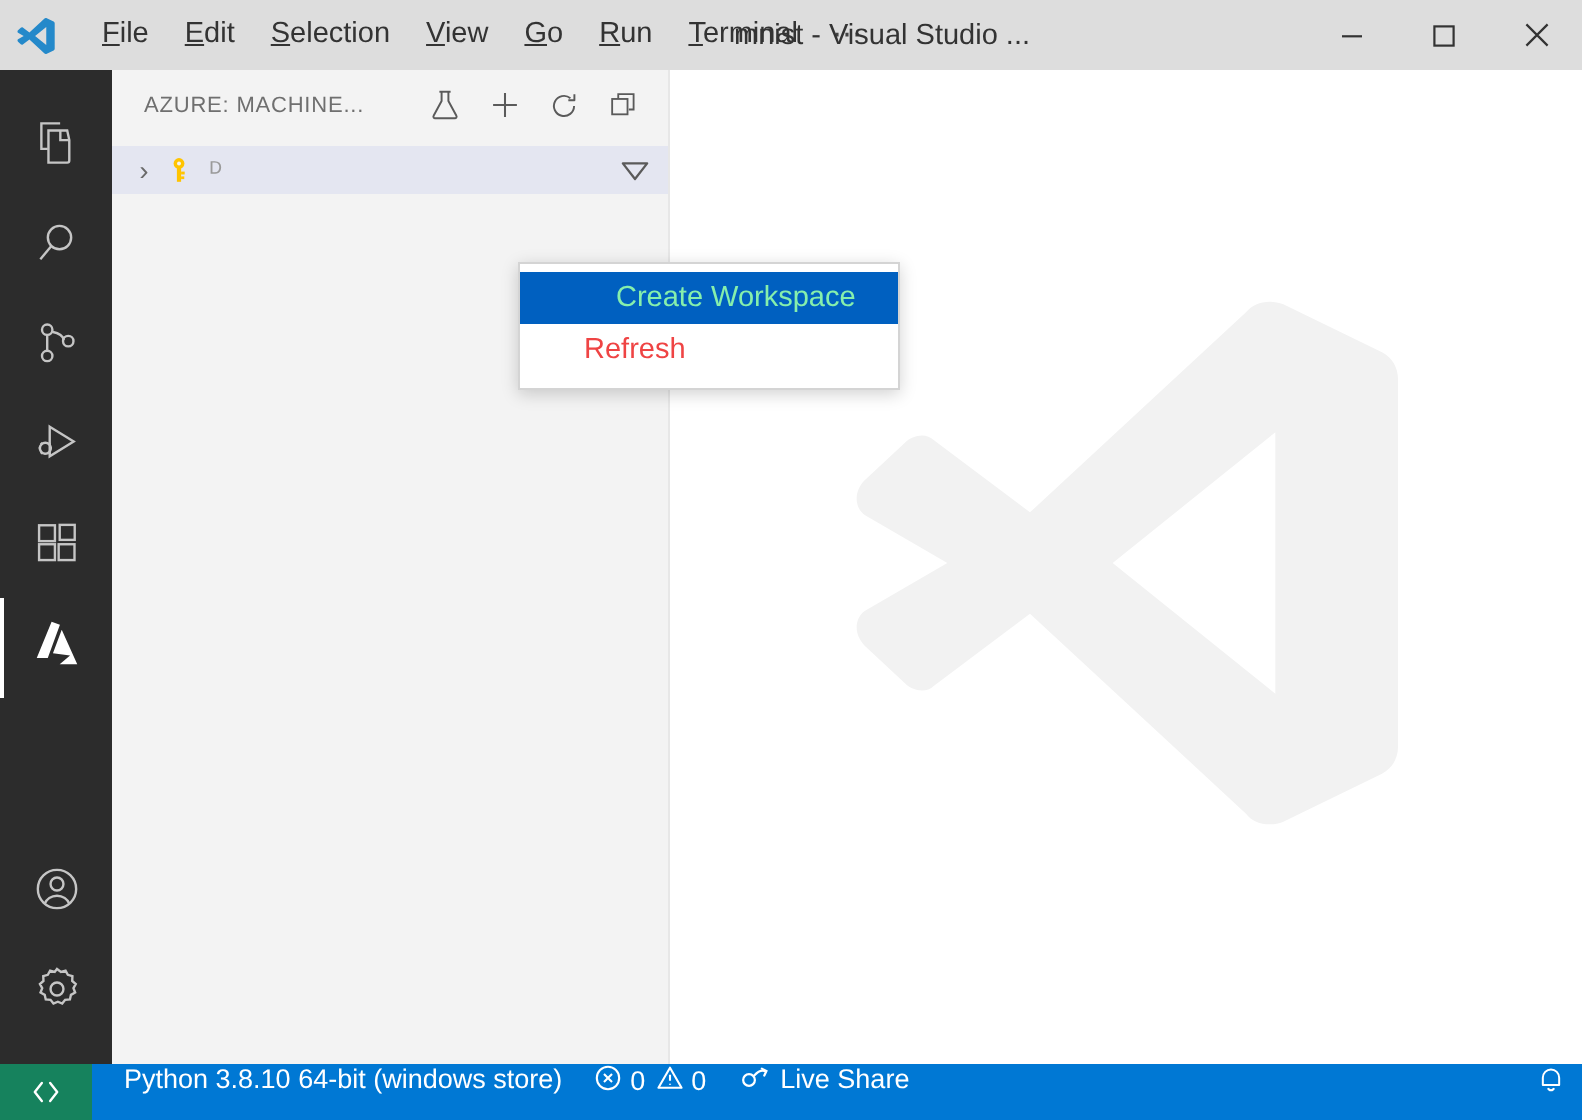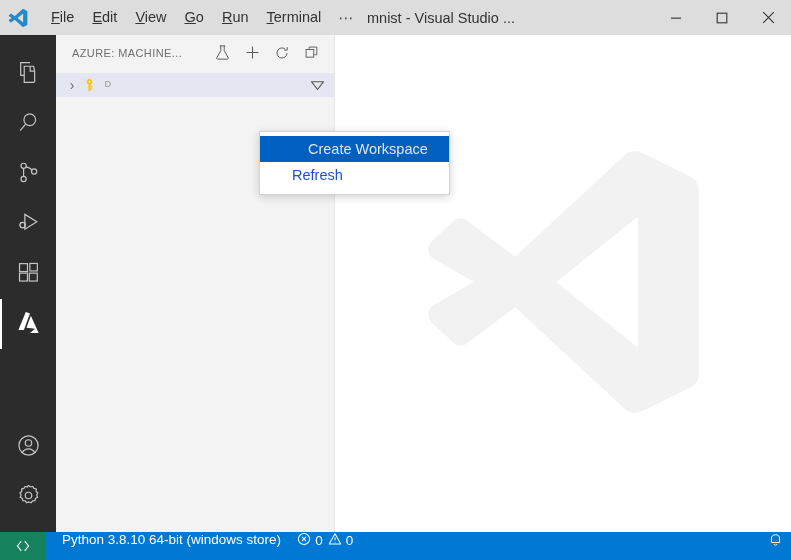--- a/index.html
+++ b/index.html
@@ -222,26 +222,26 @@
     border: 1px solid #d4d4d4;
     box-shadow: 0 2px 8px rgba(0,0,0,0.18);
     padding: 4px 0 6px 0;
     z-index: 100;
   }
   .ctx-item {
     height: 26px;
     line-height: 26px;
     padding-left: 32px;
     font-size: 14.5px;
-    color: #1d4ed8;
+    color: #ef4444;
     white-space: nowrap;
   }
   .ctx-item.selected {
     background: #0060c0;
-    color: #e5e5e5;
+    color: #86efac;
     padding-left: 48px;
   }
 
   
   .statusbar {
     height: 28px;
     min-height: 28px;
     background: #0078d4;
     display: flex;
     align-items: center;
@@ -276,20 +276,21 @@
   <div class="titlebar">
     <div class="tb-logo">
       <svg width="22" height="22" viewBox="0 0 24 24">
         <path d="M17.9 2.3 L21.6 4.1 C22 4.3 22.2 4.7 22.2 5.1 v13.8 c0 .4-.2.8-.6 1 l-3.7 1.8 c-.5.2-1.1.1-1.4-.3 L8.4 13.9 l-3.6 2.7 c-.3.3-.8.2-1.1-.1 L2.2 15.1 c-.4-.4-.4-1 0-1.3 L5.3 12 L2.2 10.2 c-.4-.3-.4-.9 0-1.3 l1.5-1.4 c.3-.3.8-.4 1.1-.1 L8.4 10.1 L16.5 2.6 c.3-.4.9-.5 1.4-.3 Z M17.6 7.1 L11.5 12 l6.1 4.9 V7.1 Z" fill="#2489ca"></path>
       </svg>
     </div>
 
     <div class="menubar">
       <div class="menu-item"><span class="mn">F</span>ile</div>
       <div class="menu-item"><span class="mn">E</span>dit</div>
+      <div class="menu-item"><span class="mn">S</span>election</div>
       <div class="menu-item"><span class="mn">V</span>iew</div>
       <div class="menu-item"><span class="mn">G</span>o</div>
       <div class="menu-item"><span class="mn">R</span>un</div>
       <div class="menu-item"><span class="mn">T</span>erminal</div>
       <div class="menu-item dots">⋯</div>
     </div>
 
     <div class="tb-title">mnist - Visual Studio ...</div>
 
     <div class="win-controls">
@@ -489,20 +490,30 @@
         <span>
           <svg width="14" height="14" viewBox="0 0 16 16" fill="none" stroke="#ffffff" stroke-width="1.2" stroke-linejoin="round">
             <path d="M8 2.1 L14.6 13.6 H1.4 Z"></path>
             <path d="M8 6.2 v3.3 M8 11.3 v0.6"></path>
           </svg>
         </span>
         <span>0</span>
       </span>
     </div>
 
+    <div class="sb-entry">
+      <span>
+        <svg width="16" height="16" viewBox="0 0 18 18" fill="none" stroke="#ffffff" stroke-width="1.25" stroke-linecap="round">
+          <circle cx="6.2" cy="9" r="3.3"></circle>
+          <path d="M9.3 6.3 q3.2-3.6 6.4-2.2"></path>
+          <path d="M13.4 2.6 l2.6 1.3 -1.2 2.6"></path>
+        </svg>
+      </span>
+      <span>Live Share</span>
+    </div>
 
     <div class="sb-right">
       <div class="sb-entry">
         <span>
           <svg width="15" height="15" viewBox="0 0 18 18" fill="none" stroke="#ffffff" stroke-width="1.2" stroke-linejoin="round">
             <path d="M4.1 12.6 V8.2 a4.9 4.9 0 0 1 9.8 0 v4.4 Z"></path>
             <path d="M7.2 14.5 a1.9 1.9 0 0 0 3.6 0"></path>
           </svg>
         </span>
       </div>

